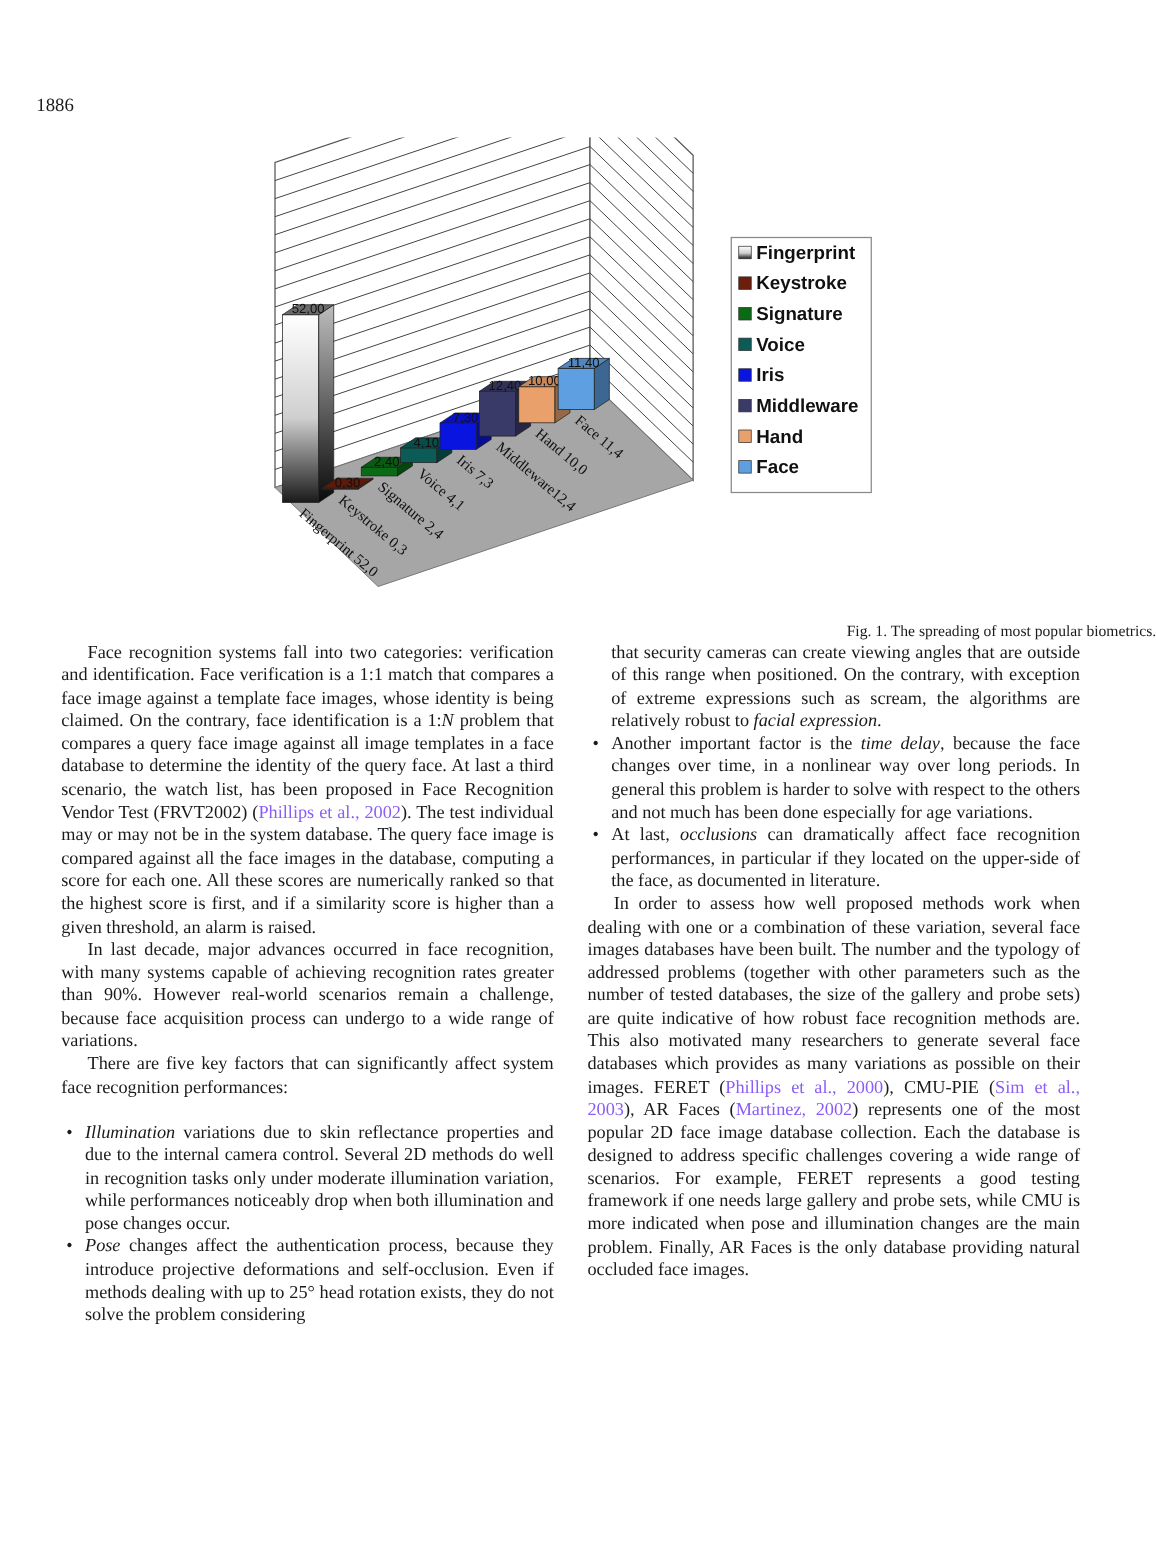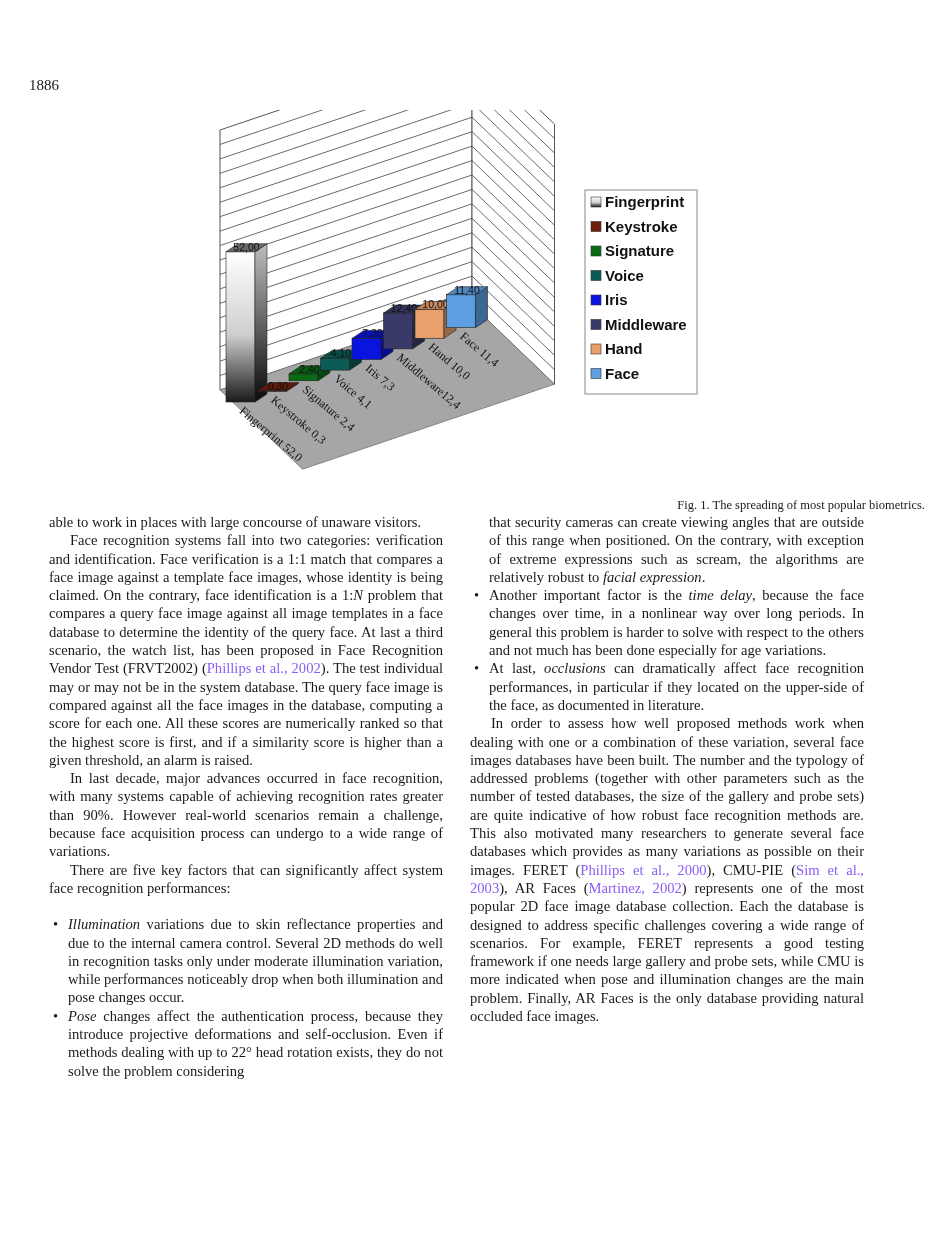--- a/index.html
+++ b/index.html
@@ -167,27 +167,26 @@
         <text x="405" y="244" class="legend-text">Hand</text>
         <rect x="391" y="258.5" width="10" height="10" fill="#5d9fe0" stroke="#333" stroke-width="0.6"></rect>
         <text x="405" y="268.5" class="legend-text">Face</text>
       </g>
   </svg>
 </div>
 
 <div class="caption">Fig. 1. The spreading of most popular biometrics.</div>
 
 <div class="col left">
-  <p>able to work in places with large concourse of unaware visitors.</p>
   <p class="ind"><span>Face recognition systems fall into two categories: verification and identification. Face verification is a 1:1 match that compares a face image against a template face images, whose identity is being claimed. On the contrary, face identification is a 1:</span><i>N</i><span> problem that compares a query face image against all image templates in a face database to determine the identity of the query face. At last a third scenario, the watch list, has been proposed in Face Recognition Vendor Test (FRVT2002) (</span><span class="cite">Phillips et al., 2002</span><span>). The test individual may or may not be in the system database. The query face image is compared against all the face images in the database, computing a score for each one. All these scores are numerically ranked so that the highest score is first, and if a similarity score is higher than a given threshold, an alarm is raised.</span></p>
   <p class="ind">In last decade, major advances occurred in face recognition, with many systems capable of achieving recognition rates greater than 90%. However real-world scenarios remain a challenge, because face acquisition process can undergo to a wide range of variations.</p>
   <p class="ind">There are five key factors that can significantly affect system face recognition performances:</p>
   <ul>
     <li><span class="bullet">•</span><i>Illumination</i><span> variations due to skin reflectance properties and due to the internal camera control. Several 2D methods do well in recognition tasks only under moderate illumination variation, while performances noticeably drop when both illumination and pose changes occur.</span></li>
-    <li><span class="bullet">•</span><i>Pose</i><span> changes affect the authentication process, because they introduce projective deformations and self-occlusion. Even if methods dealing with up to 22° head rotation exists, they do not solve the problem considering</span></li>
+    <li><span class="bullet">•</span><i>Pose</i><span> changes affect the authentication process, because they introduce projective deformations and self-occlusion. Even if methods dealing with up to 25° head rotation exists, they do not solve the problem considering</span></li>
   </ul>
 </div>
 
 <div class="col right">
   <ul class="cont">
     <li class="cont"><span>that security cameras can create viewing angles that are outside of this range when positioned. On the contrary, with exception of extreme expressions such as scream, the algorithms are relatively robust to </span><i>facial expression</i><span>.</span></li>
     <li><span class="bullet">•</span><span>Another important factor is the </span><i>time delay</i><span>, because the face changes over time, in a nonlinear way over long periods. In general this problem is harder to solve with respect to the others and not much has been done especially for age variations.</span></li>
     <li><span class="bullet">•</span><span>At last, </span><i>occlusions</i><span> can dramatically affect face recognition performances, in particular if they located on the upper-side of the face, as documented in literature.</span></li>
   </ul>
   <p class="ind gap"><span>In order to assess how well proposed methods work when dealing with one or a combination of these variation, several face images databases have been built. The number and the typology of addressed problems (together with other parameters such as the number of tested databases, the size of the gallery and probe sets) are quite indicative of how robust face recognition methods are. This also motivated many researchers to generate several face databases which provides as many variations as possible on their images. FERET (</span><span class="cite">Phillips et al., 2000</span><span>), CMU-PIE (</span><span class="cite">Sim et al., 2003</span><span>), AR Faces (</span><span class="cite">Martinez, 2002</span><span>) represents one of the most popular 2D face image database collection. Each the database is designed to address specific challenges covering a wide range of scenarios. For example, FERET represents a good testing framework if one needs large gallery and probe sets, while CMU is more indicated when pose and illumination changes are the main problem. Finally, AR Faces is the only database providing natural occluded face images.</span></p>

